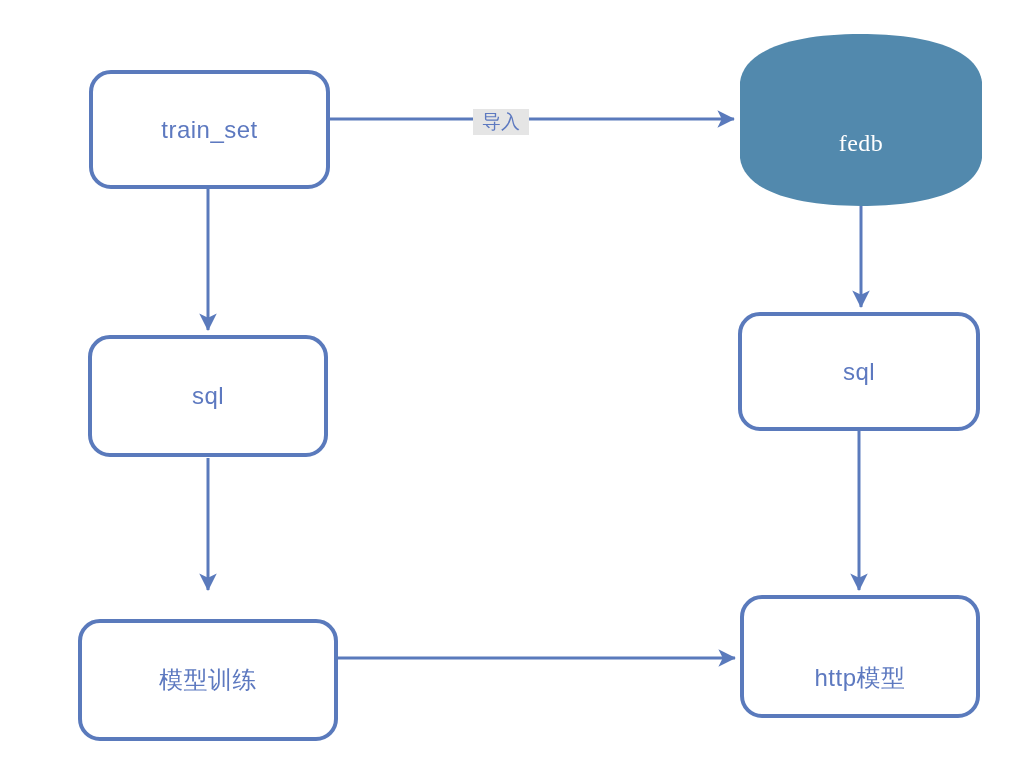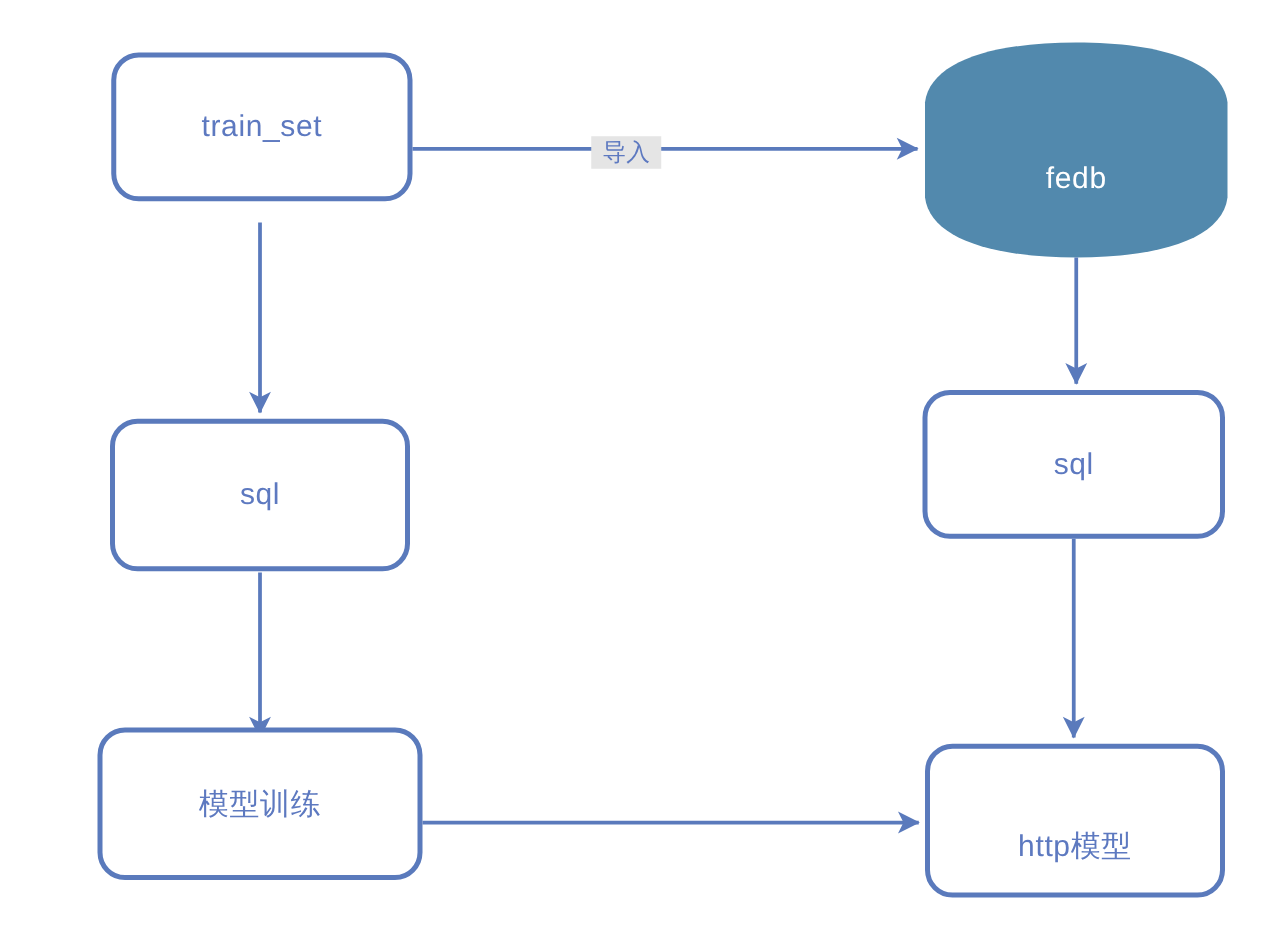--- a/index.html
+++ b/index.html
@@ -29,38 +29,39 @@
     border-radius: 22px;
     background: #ffffff;
     display: flex;
     align-items: center;
     justify-content: center;
     text-align: center;
     color: #5d79c0;
     font-size: 24px;
     letter-spacing: 0.5px;
   }
-  .node-train-set   { left: 89px;  top: 42px;  width: 241px; height: 119px; }
+  .node-train-set   { left: 89px;  top: 70px;  width: 241px; height: 119px; }
   .node-sql-left    { left: 88px;  top: 335px; width: 240px; height: 122px; }
   .node-sql-right   { left: 738px; top: 312px; width: 242px; height: 119px; }
-  .node-model-train { left: 78px;  top: 582px; width: 260px; height: 122px; }
+  .node-model-train { left: 78px;  top: 619px; width: 260px; height: 122px; }
   .node-http        { left: 740px; top: 595px; width: 240px; height: 123px; line-height: 1.45; }
   .node-http .line  { display: block; margin-top: 44px; }
   .db-label {
     position: absolute;
     left: 740px;
     top: 118px;
     width: 242px;
     height: 50px;
     display: flex;
     align-items: center;
     justify-content: center;
     color: #ffffff;
     font-size: 24px;
     letter-spacing: 0.5px;
+    font-family: Liberation Serif, serif;
   }
   .edge-label {
     position: absolute;
     left: 501px;
     top: 122px;
     transform: translate(-50%, -50%);
     background: #e5e5e5;
     padding: 0 9px;
     color: #5d79c0;
     font-size: 19px;

